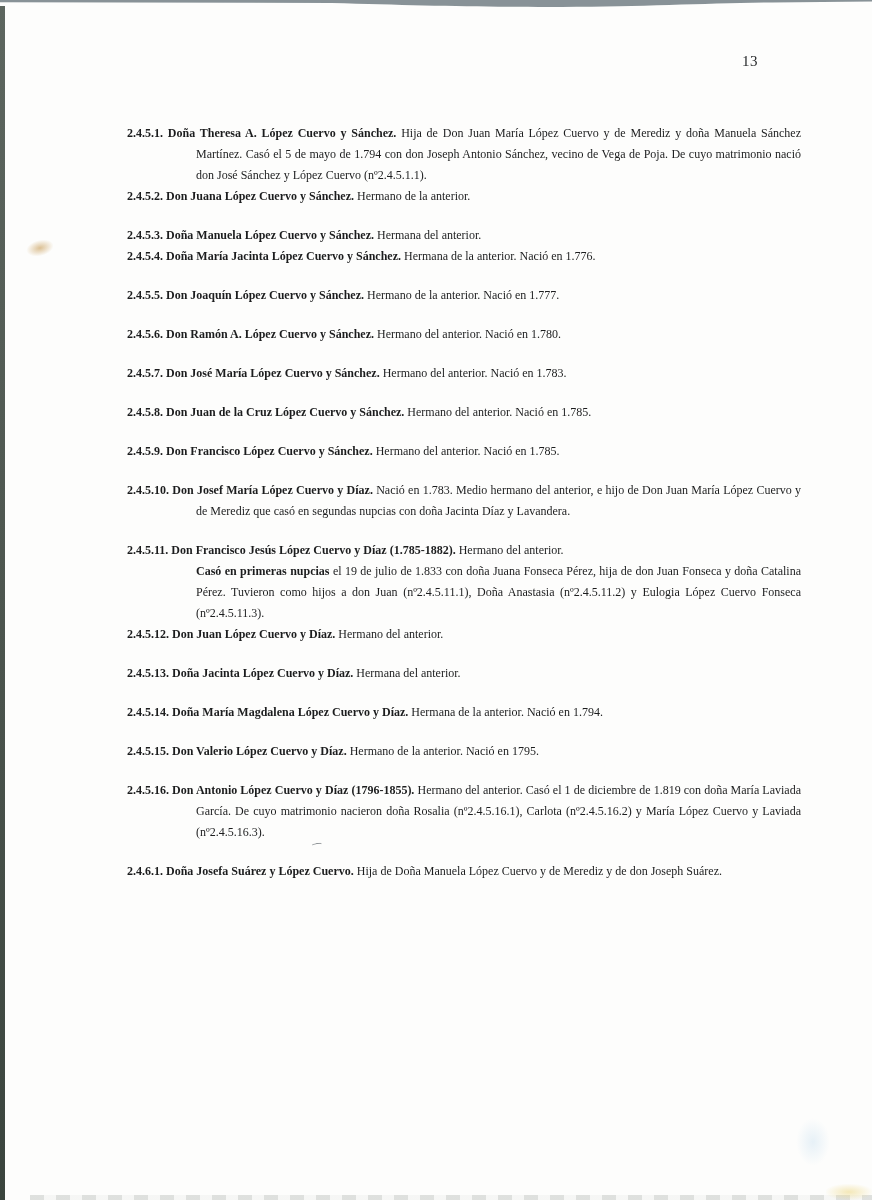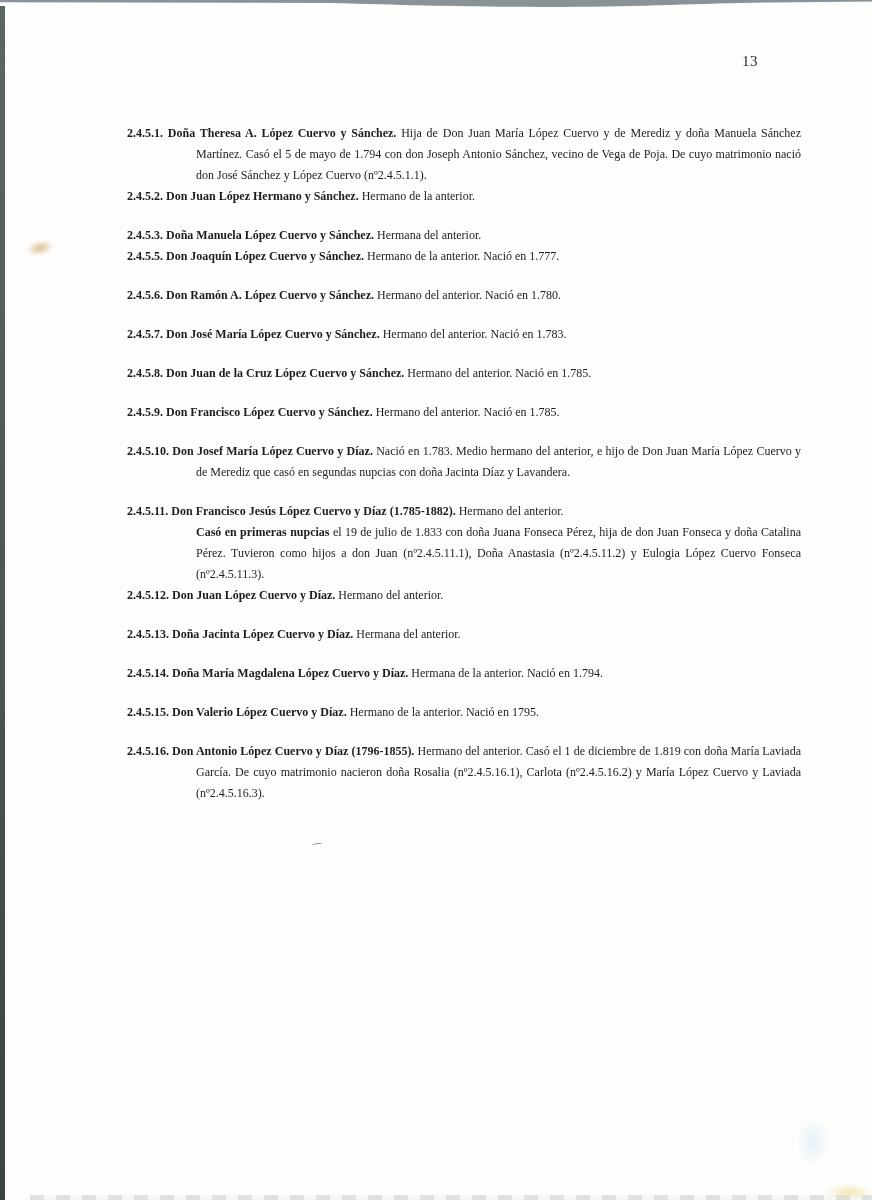--- a/index.html
+++ b/index.html
@@ -84,30 +84,35 @@
   <div class="content">
 
     <p class="entry tight">
       <span class="bold">2.4.5.1.</span>
       <span class="bold">Doña Theresa A. López Cuervo y Sánchez.</span>
       <span>Hija de Don Juan María López Cuervo y de Merediz y doña Manuela Sánchez Martínez. Casó el 5 de mayo de 1.794 con don Joseph Antonio Sánchez, vecino de Vega de Poja. De cuyo matrimonio nació don José Sánchez y López Cuervo (nº2.4.5.1.1).</span>
     </p>
 
     <p class="entry">
       <span class="bold">2.4.5.2.</span>
-      <span class="bold">Don Juan López Hermano y Sánchez.</span>
+      <span class="bold">Don Juana López Cuervo y Sánchez.</span>
       <span>Hermano de la anterior.</span>
     </p>
 
     <p class="entry tight">
       <span class="bold">2.4.5.3.</span>
       <span class="bold">Doña Manuela López Cuervo y Sánchez.</span>
       <span>Hermana del anterior.</span>
     </p>
 
+    <p class="entry">
+      <span class="bold">2.4.5.4.</span>
+      <span class="bold">Doña María Jacinta López Cuervo y Sánchez.</span>
+      <span>Hermana de la anterior. Nació en 1.776.</span>
+    </p>
 
     <p class="entry">
       <span class="bold">2.4.5.5.</span>
       <span class="bold">Don Joaquín López Cuervo y Sánchez.</span>
       <span>Hermano de la anterior. Nació en 1.777.</span>
     </p>
 
     <p class="entry">
       <span class="bold">2.4.5.6.</span>
       <span class="bold">Don Ramón A. López Cuervo y Sánchez.</span>
@@ -171,15 +176,20 @@
       <span class="bold">Don Valerio López Cuervo y Díaz.</span>
       <span>Hermano de la anterior. Nació en 1795.</span>
     </p>
 
     <p class="entry">
       <span class="bold">2.4.5.16.</span>
       <span class="bold">Don Antonio López Cuervo y Díaz (1796-1855).</span>
       <span>Hermano del anterior. Casó el 1 de diciembre de 1.819 con doña María Laviada García. De cuyo matrimonio nacieron doña Rosalia (nº2.4.5.16.1), Carlota (nº2.4.5.16.2) y María López Cuervo y Laviada (nº2.4.5.16.3).</span>
     </p>
 
+    <p class="entry">
+      <span class="bold">2.4.6.1.</span>
+      <span class="bold">Doña Josefa Suárez y López Cuervo.</span>
+      <span>Hija de Doña Manuela López Cuervo y de Merediz y de don Joseph Suárez.</span>
+    </p>
 
   </div>
 </div>
 
 </body></html>

